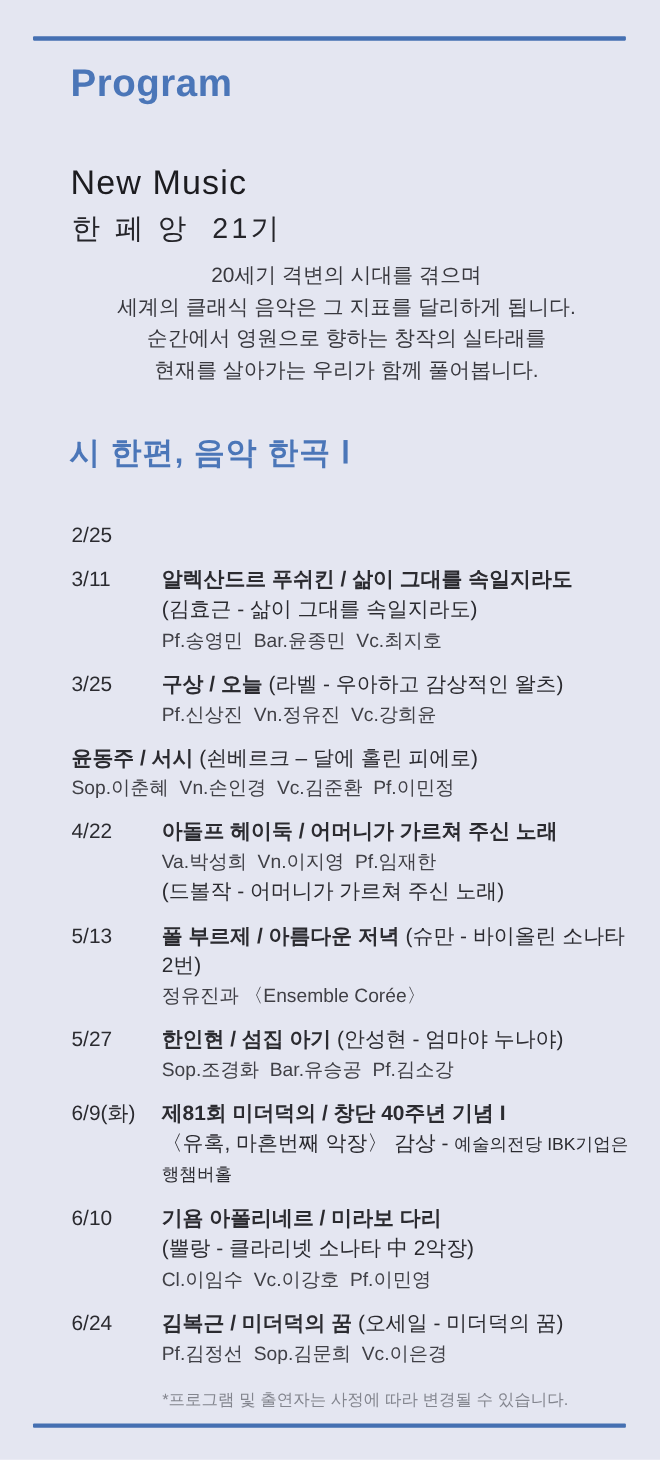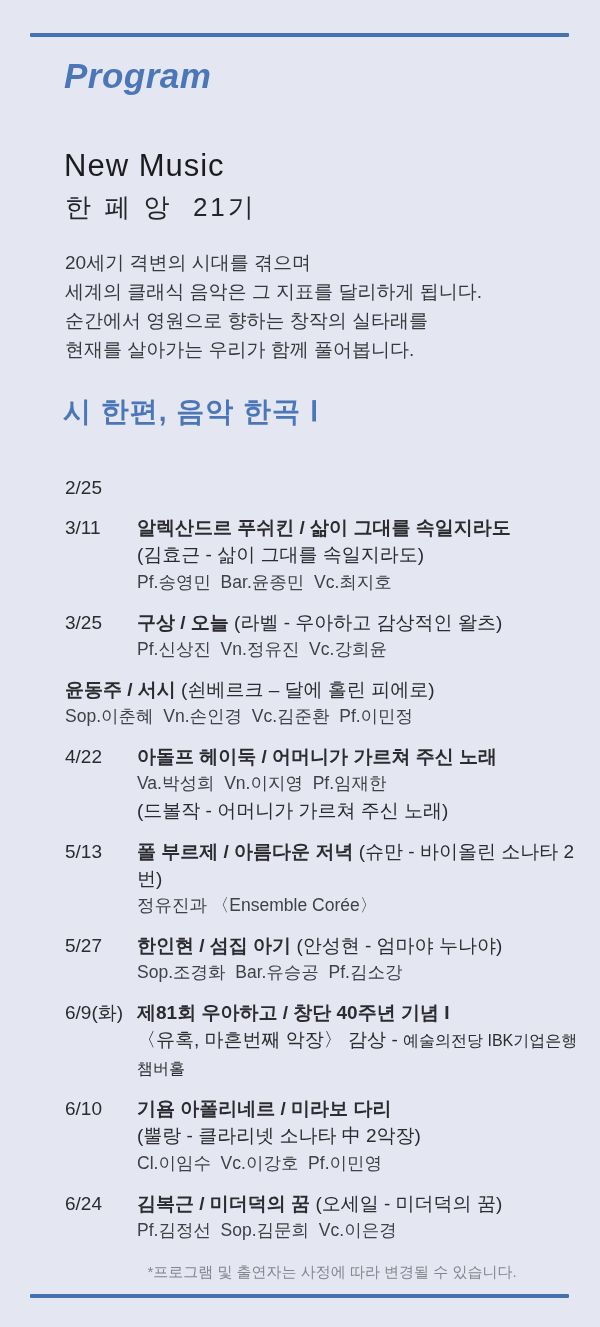--- a/index.html
+++ b/index.html
@@ -23,21 +23,20 @@
   .rule-top { top: 33px; }
   .rule-bottom { top: 1294px; }
   .program-title {
     position: absolute;
     left: 64px;
     top: 56px;
     font-size: 35px;
     font-weight: bold;
     color: #4B76B8;
     letter-spacing: 0.5px;
-    font-style: italic;
   }
   .new-music {
     position: absolute;
     left: 64px;
     top: 134px;
     font-size: 31px;
     font-weight: normal;
     color: #1C1C20;
     letter-spacing: 1px;
     margin-top: 14px;
@@ -47,43 +46,44 @@
     left: 65px;
     top: 190px;
     font-size: 26px;
     color: #25252A;
     letter-spacing: 3px;
     white-space: pre-wrap;
   }
   .intro {
     position: absolute;
     left: 65px;
-    top: 248px;
+    top: 236px;
     width: 500px;
     font-size: 19px;
     line-height: 29px;
     color: #38383E;
     white-space: pre-line;
+    text-align: center;
   }
   .section-title {
     position: absolute;
     left: 63px;
     top: 393px;
     font-size: 28px;
     font-weight: bold;
     color: #4B76B8;
     letter-spacing: 1px;
   }
   .entries {
     position: absolute;
     left: 65px;
     top: 474px;
     width: 516px;
   }
-  .entry { display: flex; margin-bottom: 13px; }
+  .entry { display: flex; margin-bottom: 13px; gap: 10px; }
   .edate {
     flex: 0 0 72px;
     font-size: 19px;
     line-height: 27px;
     color: #2B2B30;
   }
   .ebody { flex: 1; font-size: 19px; line-height: 27px; color: #2B2B30; }
   .eline { white-space: pre-wrap; }
   .etitle { font-weight: bold; }
   .enote { font-weight: normal; }
@@ -172,21 +172,21 @@
       <div class="ebody">
         <div class="eline"><span class="etitle">한인현 / 섬집 아기</span><span class="enote"> (안성현 - 엄마야 누나야)</span></div>
         <div class="eline"><span class="esub"></span><span class="esub-small"></span></div>
         <div class="eline perf-line">Sop.조경화  Bar.유승공  Pf.김소강</div>
       </div>
     </div>
 
     <div class="entry">
       <div class="edate">6/9(화)</div>
       <div class="ebody">
-        <div class="eline"><span class="etitle">제81회 우아하고 / 창단 40주년 기념 I</span><span class="enote"></span></div>
+        <div class="eline"><span class="etitle">제81회 미더덕의 / 창단 40주년 기념 I</span><span class="enote"></span></div>
         <div class="eline"><span class="esub">〈유혹, 마흔번째 악장〉 감상 - </span><span class="esub-small">예술의전당 IBK기업은행챔버홀</span></div>
         <div class="eline perf-line"></div>
       </div>
     </div>
 
     <div class="entry">
       <div class="edate">6/10</div>
       <div class="ebody">
         <div class="eline"><span class="etitle">기욤 아폴리네르 / 미라보 다리</span><span class="enote"></span></div>
         <div class="eline"><span class="esub">(뿔랑 - 클라리넷 소나타 中 2악장)</span><span class="esub-small"></span></div>

